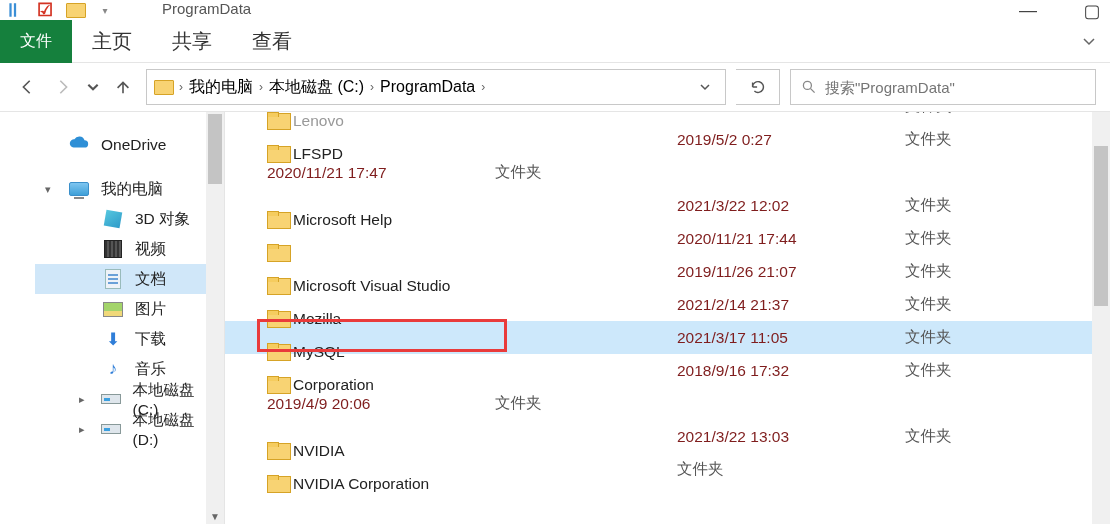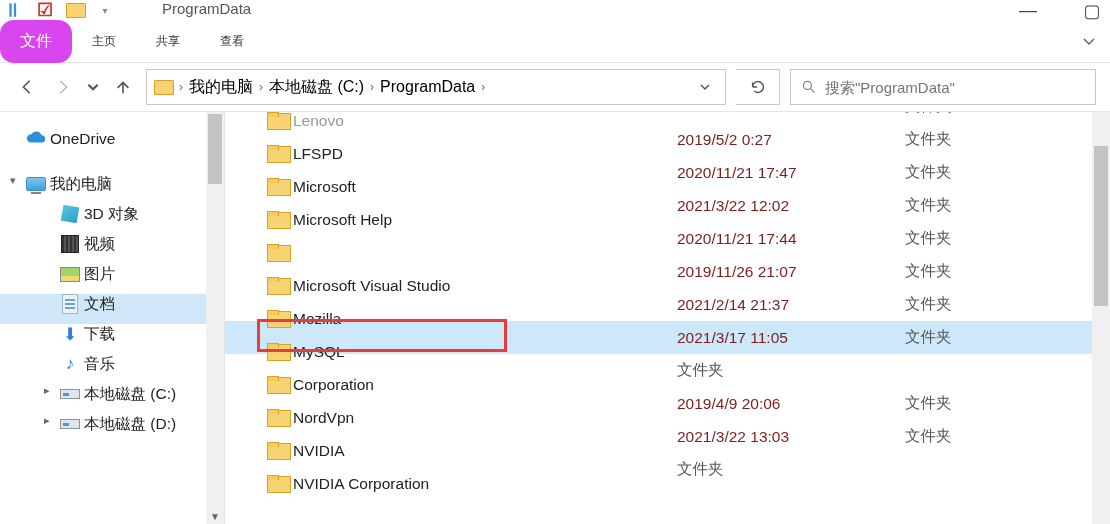--- a/index.html
+++ b/index.html
@@ -10,22 +10,22 @@
 .titlebar .qat { display: flex; gap: 12px; align-items: center; height: 20px; }
 .qat-icon { width: 18px; height: 18px; display: flex; align-items: center; justify-content: center; }
 .folder-mini { position: relative; width: 18px; height: 16px; }
 .folder-mini::before { content:""; position: absolute; width: 18px; height: 13px; bottom: 0; background:#f8d373; border:1px solid #d6a326; border-radius:1px; }
 .titlebar-title { margin-left: 48px; font-size: 15px; color: #555; }
 .wincontrols { position: absolute; right: 8px; top: 0; display: flex; gap: 44px; font-size: 18px; color: #444; }
 .wincontrols span { width: 20px; text-align: center; }
 
 
 .ribbon { height: 43px; display: flex; align-items: center; border-bottom: 1px solid #e5e5e5; position: relative; }
-.ribbon .file-tab { background: #d946ef; color: #fff; height: 43px; display: flex; align-items: center; padding: 0 20px; font-size: 16px; border-radius: 14px; }
-.ribbon .rtab { padding: 0 20px; font-size: 12px; color: #333; height: 43px; display: flex; align-items: center; }
+.ribbon .file-tab { background: #15803d; color: #fff; height: 43px; display: flex; align-items: center; padding: 0 20px; font-size: 16px; }
+.ribbon .rtab { padding: 0 20px; font-size: 20px; color: #333; height: 43px; display: flex; align-items: center; }
 .ribbon .caret { position: absolute; right: 14px; top: 14px; color: #666; }
 
 
 .addrbar { height: 48px; display: flex; align-items: center; padding: 0 14px; gap: 10px; }
 .nav-btn { width: 26px; height: 26px; display:flex; align-items:center; justify-content:center; color:#555; }
 .nav-btn svg { width: 18px; height: 18px; stroke: #555; fill: none; stroke-width: 1.8; }
 .nav-btn.disabled svg { stroke: #bbb; }
 .addrbox { flex: 1; height: 36px; border: 1px solid #c8c8c8; display: flex; align-items: center; padding-left: 6px; gap: 6px; position: relative; }
 .addrbox .crumb { display: flex; align-items: center; gap: 6px; font-size: 16px; }
 .addrbox .sep { color: #666; font-size: 12px; }
@@ -38,21 +38,21 @@
 
 
 .sidebar-wrap { width: 225px; display:flex; border-right: 1px solid #e5e5e5; }
 .sidebar { flex: 1; overflow: hidden; padding-top: 18px; }
 .sb-scroll { width: 18px; background: #f0f0f0; position: relative; }
 .sb-scroll .thumb { position:absolute; left:2px; right:2px; top: 2px; height: 70px; background: #c4c4c4; }
 .sb-scroll .arrow { position:absolute; left:0; right:0; text-align:center; font-size:10px; color:#666; }
 .sb-scroll .arrow.up { top: 2px; }
 .sb-scroll .arrow.dn { bottom: 2px; }
 
-.sb-item { height: 30px; display:flex; gap: 4px; padding-left: 10px; font-size:15.5px; color:#222; }
+.sb-item { height: 30px; display:flex; align-items:center; gap: 12px; padding-left: 10px; font-size:15.5px; color:#222;margin-left:35px; }
 .sb-item.indent1 { padding-left: 44px; }
 .sb-item.selected { background: #d0e7f9; }
 .sb-item .chev { width: 12px; color:#666; font-size:11px; }
 .sb-icon { width:20px; height:20px; display:flex; align-items:center; justify-content:center; }
 
 
 .filelist-wrap { flex:1; display:flex; }
 .filelist { flex:1; position: relative; overflow:hidden; }
 .fl-scroll { width: 18px; background:#f0f0f0; position: relative; }
 .fl-scroll .thumb { position:absolute; left:2px; right:2px; top: 34px; height: 160px; background:#c4c4c4; }
@@ -205,33 +205,33 @@
           </span>
           <span>3D 对象</span>
         </div>
         <div class="sb-item indent1">
           <span class="chev"></span>
           <span class="sb-icon">
             <span class="vid-ico"></span>
           </span>
           <span>视频</span>
         </div>
+        <div class="sb-item indent1 selected">
+          <span class="chev"></span>
+          <span class="sb-icon">
+            <span class="doc-ico"></span>
+          </span>
+          <span>文档</span>
+        </div>
         <div class="sb-item indent1">
           <span class="chev"></span>
           <span class="sb-icon">
             <span class="pic-ico"></span>
           </span>
           <span>图片</span>
-        </div>
-        <div class="sb-item indent1 selected">
-          <span class="chev"></span>
-          <span class="sb-icon">
-            <span class="doc-ico"></span>
-          </span>
-          <span>文档</span>
         </div>
         <div class="sb-item indent1">
           <span class="chev"></span>
           <span class="sb-icon">
             <span class="dl-ico">⬇</span>
           </span>
           <span>下载</span>
         </div>
         <div class="sb-item indent1">
           <span class="chev"></span>
@@ -275,24 +275,20 @@
           </div>
           <div class="row">
             <div class="rn">
               <span class="folder-ico"></span>
               <span>LFSPD</span>
             </div>
             <div class="rd">2019/5/2 0:27</div>
             <div class="rt">文件夹</div>
           </div>
           <div class="row">
-            <div class="rn">
-              <span class="folder-ico"></span>
-              <span>Microsoft</span>
-            </div>
             <div class="rd">2020/11/21 17:47</div>
             <div class="rt">文件夹</div>
           </div>
           <div class="row">
             <div class="rn">
               <span class="folder-ico"></span>
               <span>Microsoft Help</span>
             </div>
             <div class="rd">2021/3/22 12:02</div>
             <div class="rt">文件夹</div>
@@ -327,27 +323,24 @@
             </div>
             <div class="rd">2021/3/17 11:05</div>
             <div class="rt">文件夹</div>
           </div>
           <div class="highlight-rect" style="left: 32px; top: 229px; width: 250px; height: 33px;"></div>
           <div class="row">
             <div class="rn">
               <span class="folder-ico"></span>
               <span>Corporation</span>
             </div>
-            <div class="rt">文件夹</div>
-          </div>
-          <div class="row">
-            <div class="rn">
-              <span class="folder-ico"></span>
-              <span>NordVpn</span>
-            </div>
+            <div class="rd">2018/9/16 17:32</div>
+            <div class="rt">文件夹</div>
+          </div>
+          <div class="row">
             <div class="rd">2019/4/9 20:06</div>
             <div class="rt">文件夹</div>
           </div>
           <div class="row">
             <div class="rn">
               <span class="folder-ico"></span>
               <span>NVIDIA</span>
             </div>
             <div class="rd">2021/3/22 13:03</div>
             <div class="rt">文件夹</div>

